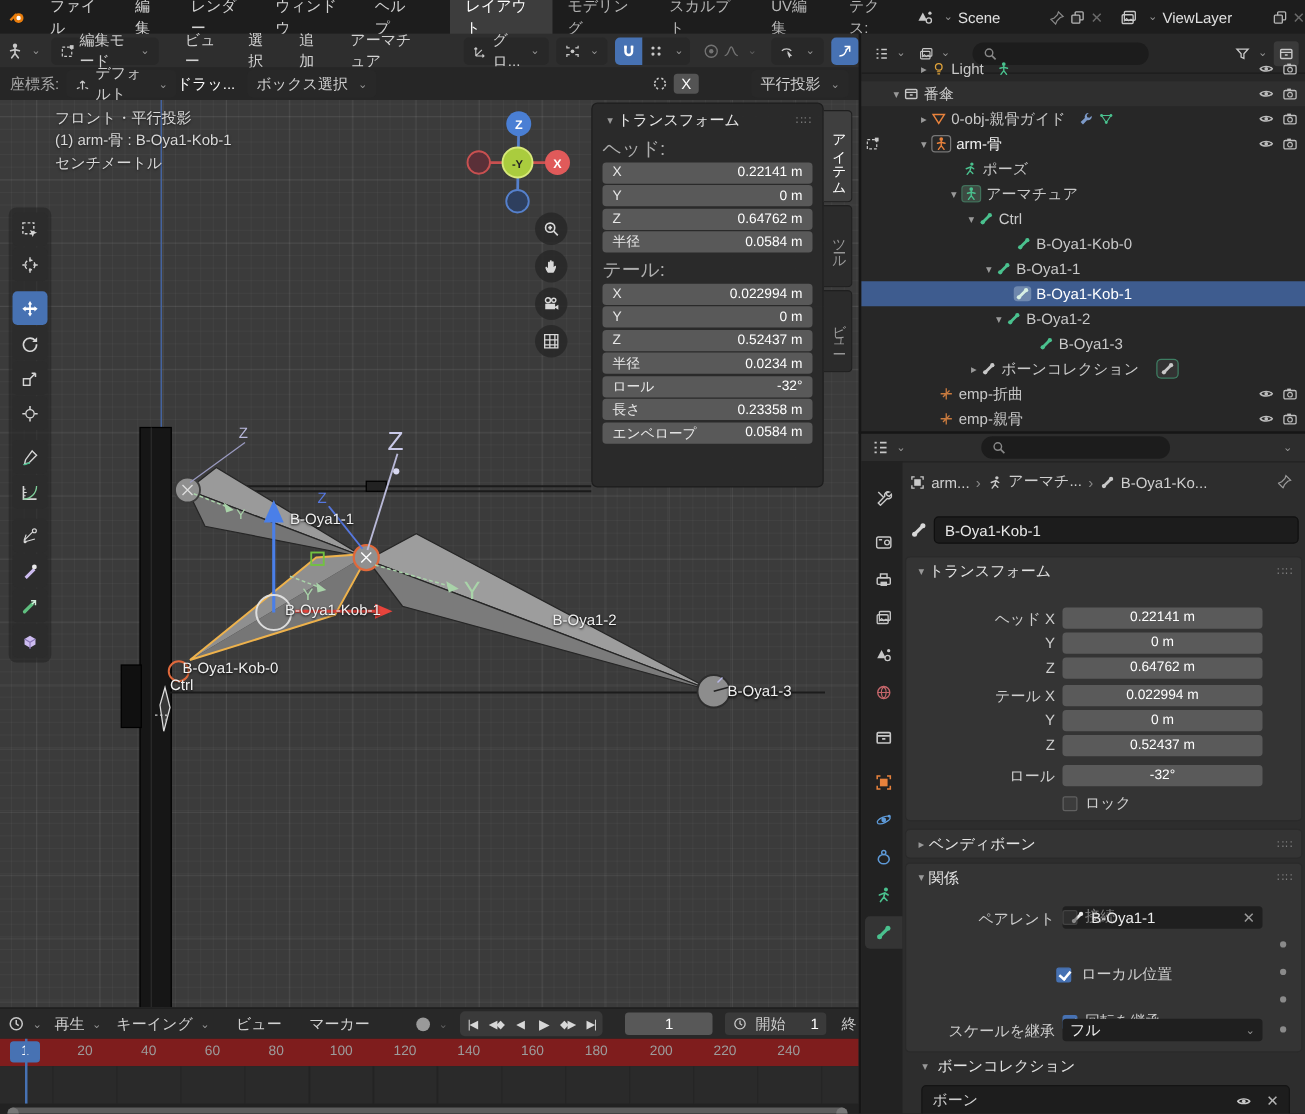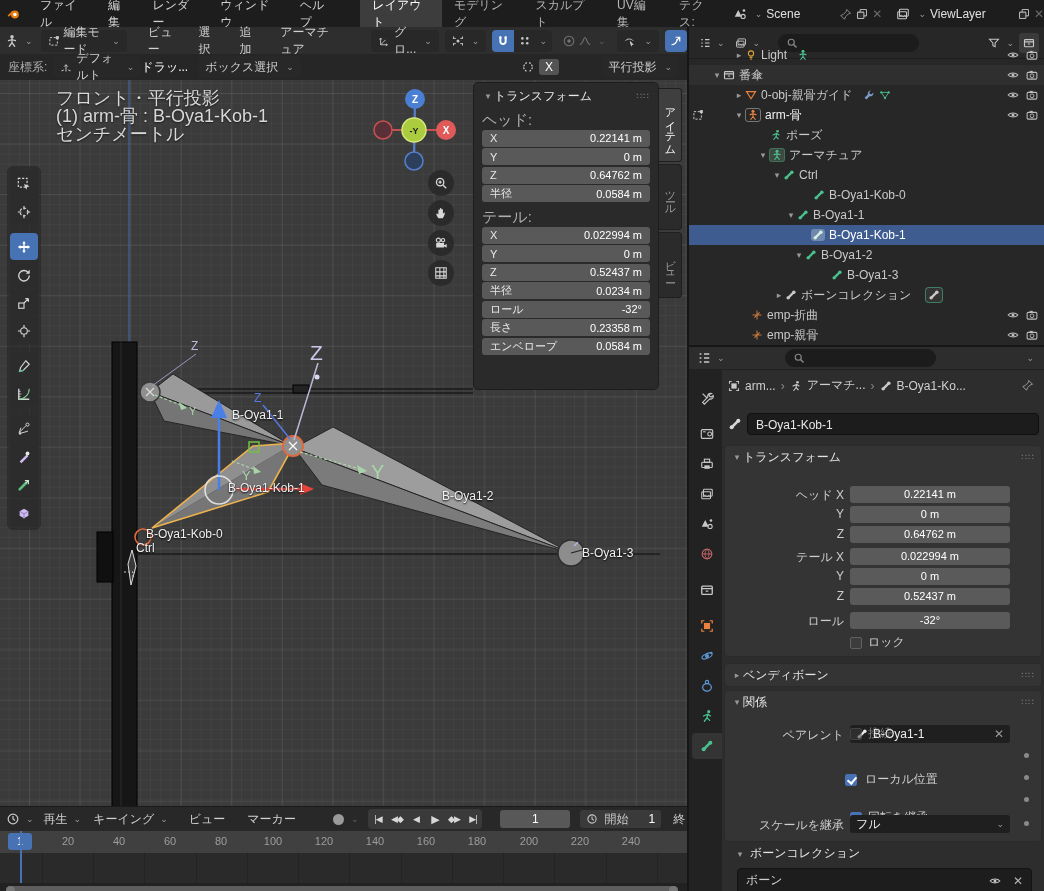--- a/index.html
+++ b/index.html
@@ -24,40 +24,40 @@
   #vpt{left:0;top:54px;width:687px;height:26px;background:#262626;display:flex;align-items:center}
   
   #canvas{left:0;top:80px;width:687px;height:726px;background-color:#3b3b3b;
     background-image:
       linear-gradient(90deg,rgba(255,255,255,0.03) 1px,transparent 1px),
       linear-gradient(rgba(255,255,255,0.03) 1px,transparent 1px),
       linear-gradient(90deg,rgba(255,255,255,0.065) 1px,transparent 1px),
       linear-gradient(rgba(255,255,255,0.065) 1px,transparent 1px);
     background-size:10.1px 10.1px,10.1px 10.1px,50.6px 50.6px,50.6px 50.6px;
     background-position:29px 13px;overflow:hidden}
-  .ovl{position:absolute;left:56px;color:#d8d8d8;font-size:18px;text-shadow:0 1px 2px rgba(0,0,0,.6)}
+  .ovl{position:absolute;left:44px;color:#d8d8d8;font-size:12px;text-shadow:0 1px 2px rgba(0,0,0,.6)}
   
   #toolbar{position:absolute;left:7px;top:86px;width:34px;background:rgba(34,34,34,.55);border-radius:6px;padding:3px 0}
   .tool{width:28px;height:27px;margin:1px auto;border-radius:4px;display:flex;align-items:center;justify-content:center;background:#2c2c2c;color:#d5d5d5}
   .tool.active{background:#4772b3;color:#fff}
   .tgap{height:6px}
   
   .vbtn{position:absolute;width:26px;height:26px;border-radius:13px;background:rgba(40,40,40,.85);display:flex;align-items:center;justify-content:center;color:#d8d8d8}
   
   #npanel{position:absolute;left:473px;top:2px;width:186px;height:308px;background:rgba(41,41,41,.95);border:1px solid #1d1d1d;border-radius:5px;padding:4px 8px;box-sizing:border-box}
   .nph{display:flex;align-items:center;color:#e8e8e8;height:18px}
   .npsec{color:#aeaeae;height:16px;line-height:16px;font-size:15px;margin-top:7px}
   .npr{display:flex;align-items:center;justify-content:space-between;background:#595959;border-radius:3px;height:17px;margin:1.5px 0;padding:0 8px;color:#fff;font-size:11px}
   .npr .l{color:#e8e8e8}
   .ntab{position:absolute;width:22px;writing-mode:vertical-rl;display:flex;align-items:center;justify-content:center;background:#2b2b2b;color:#9a9a9a;border-radius:0 4px 4px 0;font-size:11px;border:1px solid #1f1f1f;border-left:none}
   .ntab.active{background:#3f3f3f;color:#fff}
   
   #tl{left:0;top:806px;width:687px;height:85px;background:#2b2b2b;border-top:1px solid #1a1a1a}
   #tlh{position:absolute;left:0;top:0;width:687px;height:24px;display:flex;align-items:center;background:#282828;border-bottom:1px solid #1f1f1f}
-  #ruler{position:absolute;left:0;top:24px;width:687px;height:22px;background:#404040;border-bottom:1px solid #242424}
+  #ruler{position:absolute;left:0;top:24px;width:687px;height:22px;background:#7f1d1d;border-bottom:1px solid #242424}
   .tick{position:absolute;top:4px;transform:translateX(-50%);color:#9d9d9d;font-size:11px}
   #tracks{position:absolute;left:0;top:46px;width:687px;height:30px;background:#2a2a2a;
      background-image:repeating-linear-gradient(90deg,#232323 0 1px,transparent 1px 51.25px);background-position:42px 0}
   #tlsb{position:absolute;left:0;top:76px;width:687px;height:15px;background:#222}
   .transport{display:flex;align-items:center;background:#3a3a3a;border-radius:4px;height:20px;margin-left:10px}
   .tbtn{width:19px;text-align:center;color:#d8d8d8;font-size:9px;letter-spacing:-1px}
   
   #outliner{left:687px;top:27px;width:357px;height:318px;background:#272727;border-left:2px solid #161616;box-sizing:border-box;overflow:hidden}
   #outlh{position:absolute;left:0;top:0;width:100%;height:31px;background:#272727;display:flex;align-items:center;border-bottom:1px solid #1d1d1d}
   .srch{background:#1c1c1c;border-radius:10px;height:18px;display:flex;align-items:center;padding:0 8px;gap:5px;color:#888}

